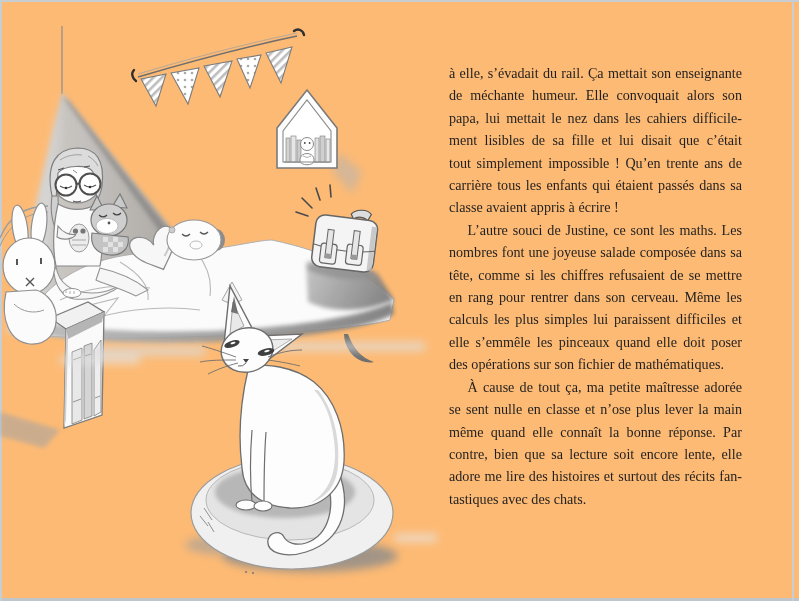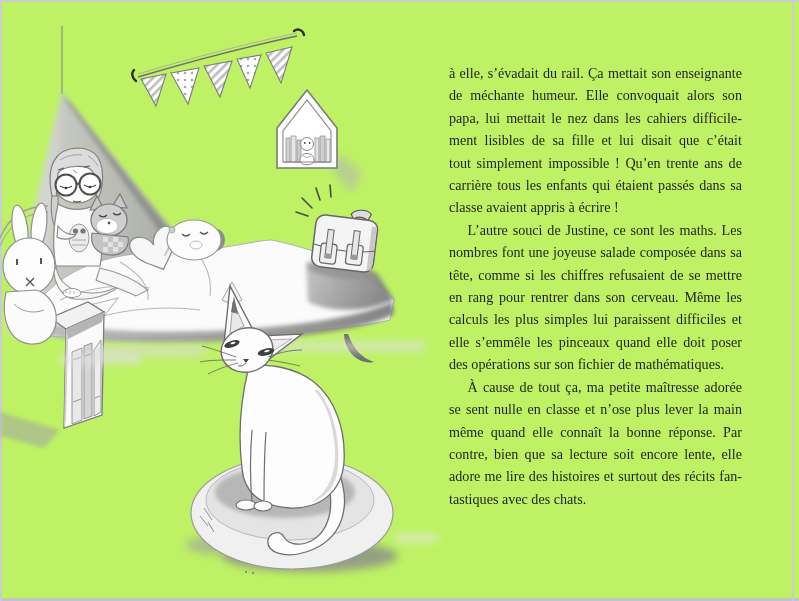--- a/index.html
+++ b/index.html
@@ -1,17 +1,17 @@
 <!DOCTYPE html>
 <html><head>
 <meta charset="utf-8">
 <style>
   html,body{margin:0;padding:0;background:#ffffff;}
   #canvas{
-    position:relative;width:799px;height:601px;background:#bef264;
+    position:relative;width:799px;height:601px;background:#fdba74;
     overflow:hidden;font-family:"Liberation Serif","DejaVu Serif",serif;
   }
   
   .frame-line{position:absolute;background:#c7cdd1;}
   #frame-top{left:0;top:0;width:799px;height:2px;}
   #frame-bottom{left:0;top:598px;width:799px;height:3px;background:#bfc5c9;}
   #frame-left{left:0;top:0;width:2px;height:601px;}
   #frame-right{left:792px;top:0;width:2px;height:601px;}
 
   

